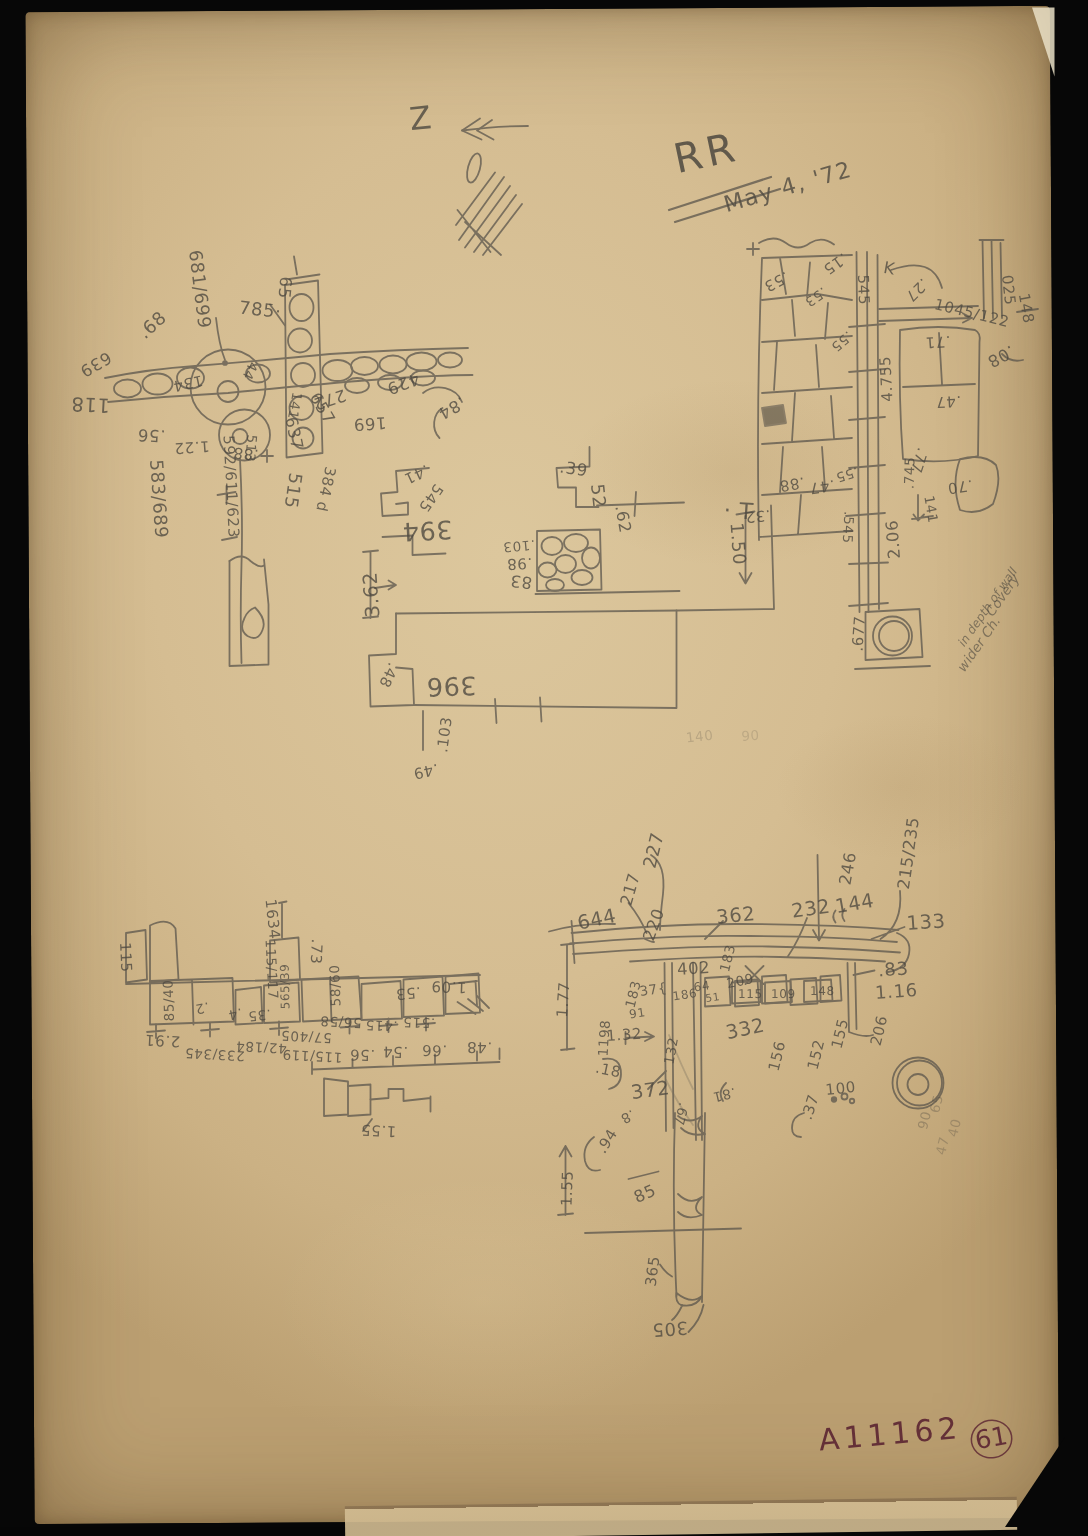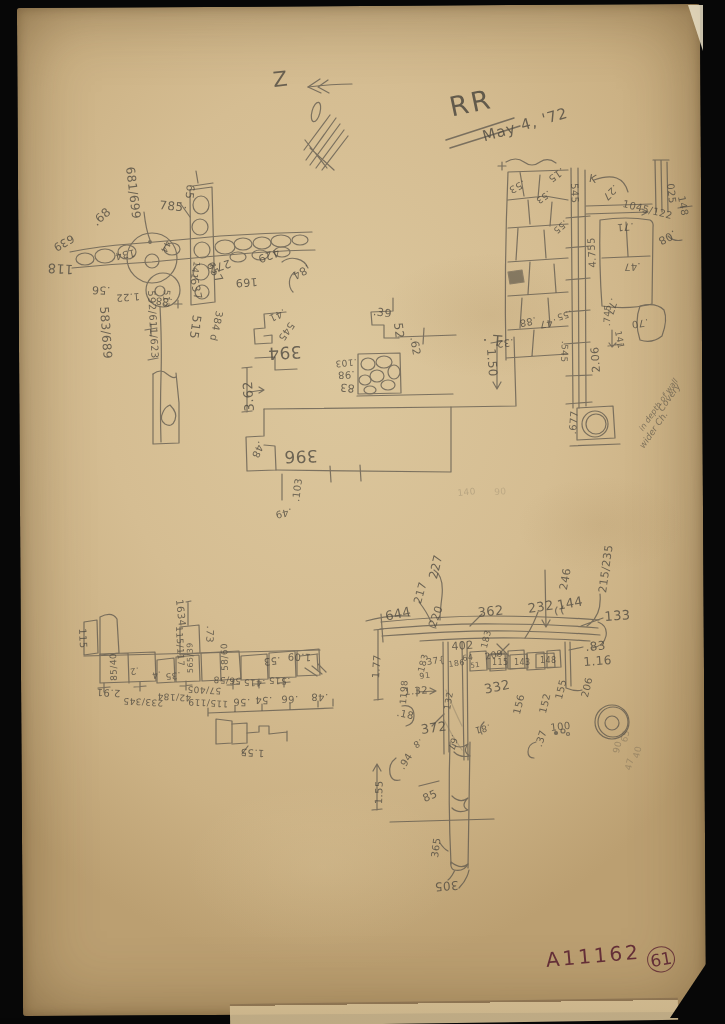--- a/index.html
+++ b/index.html
@@ -298,21 +298,21 @@
         <span class="ann" style="left: 583px; top: 656px; font-size: 12px; transform: rotate(-4deg);">1.16</span>
         <span class="ann" style="left: 451px; top: 641px; font-size: 11px; transform: rotate(-4deg);">402</span>
         <span class="ann" style="left: 480px; top: 647px; font-size: 9px; transform: rotate(-76deg);">183</span>
         <span class="ann" style="left: 417px; top: 671px; font-size: 9px; transform: rotate(-76deg);">183</span>
         <span class="ann" style="left: 426px; top: 658px; font-size: 9px; transform: rotate(-8deg);">37{</span>
         <span class="ann" style="left: 448px; top: 661px; font-size: 8px; transform: rotate(-8deg);">186</span>
         <span class="ann" style="left: 462px; top: 655px; font-size: 8px; transform: rotate(-8deg);">64</span>
         <span class="ann" style="left: 470px; top: 663px; font-size: 7px; transform: rotate(-8deg);">51</span>
         <span class="ann" style="left: 484px; top: 653px; font-size: 9px; transform: rotate(-12deg);">209</span>
         <span class="ann" style="left: 492px; top: 659px; font-size: 8px; transform: rotate(0deg);">115</span>
-        <span class="ann" style="left: 514px; top: 659px; font-size: 8px; transform: rotate(0deg);">143</span>
+        <span class="ann" style="left: 514px; top: 659px; font-size: 8px; transform: rotate(0deg);">109</span>
         <span class="ann" style="left: 540px; top: 657px; font-size: 8px; transform: rotate(0deg);">148</span>
         <span class="ann" style="left: 419px; top: 673px; font-size: 8px; transform: rotate(-8deg);">91</span>
         <span class="ann" style="left: 404px; top: 687px; font-size: 10px; transform: rotate(-4deg);">1.32</span>
         <span class="ann" style="left: 399px; top: 704px; font-size: 9px; transform: rotate(-86deg);">1198</span>
         <span class="ann" style="left: 371px; top: 678px; font-size: 10px; transform: rotate(-86deg);">1.77</span>
         <span class="ann" style="left: 398px; top: 708px; font-size: 10px; transform: rotate(12deg);">.18</span>
         <span class="ann" style="left: 420px; top: 723px; font-size: 13px; transform: rotate(-8deg);">372</span>
         <span class="ann" style="left: 443px; top: 709px; font-size: 9px; transform: rotate(-80deg);">132</span>
         <span class="ann" style="left: 483px; top: 683px; font-size: 13px; transform: rotate(-12deg);">332</span>
         <span class="ann" style="left: 512px; top: 713px; font-size: 10px; transform: rotate(-76deg);">156</span>

